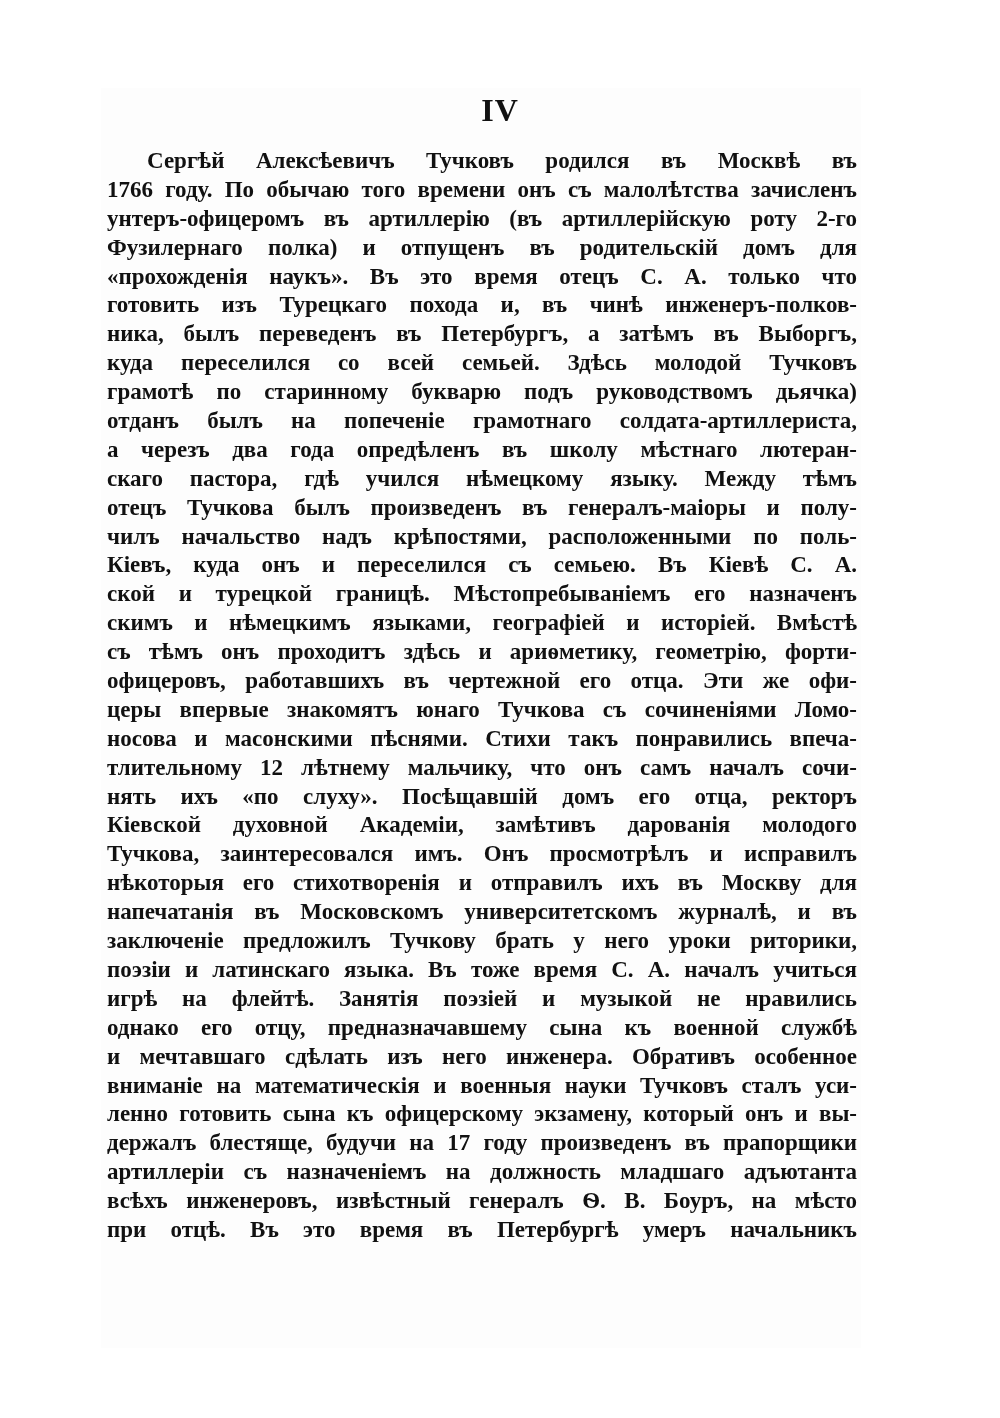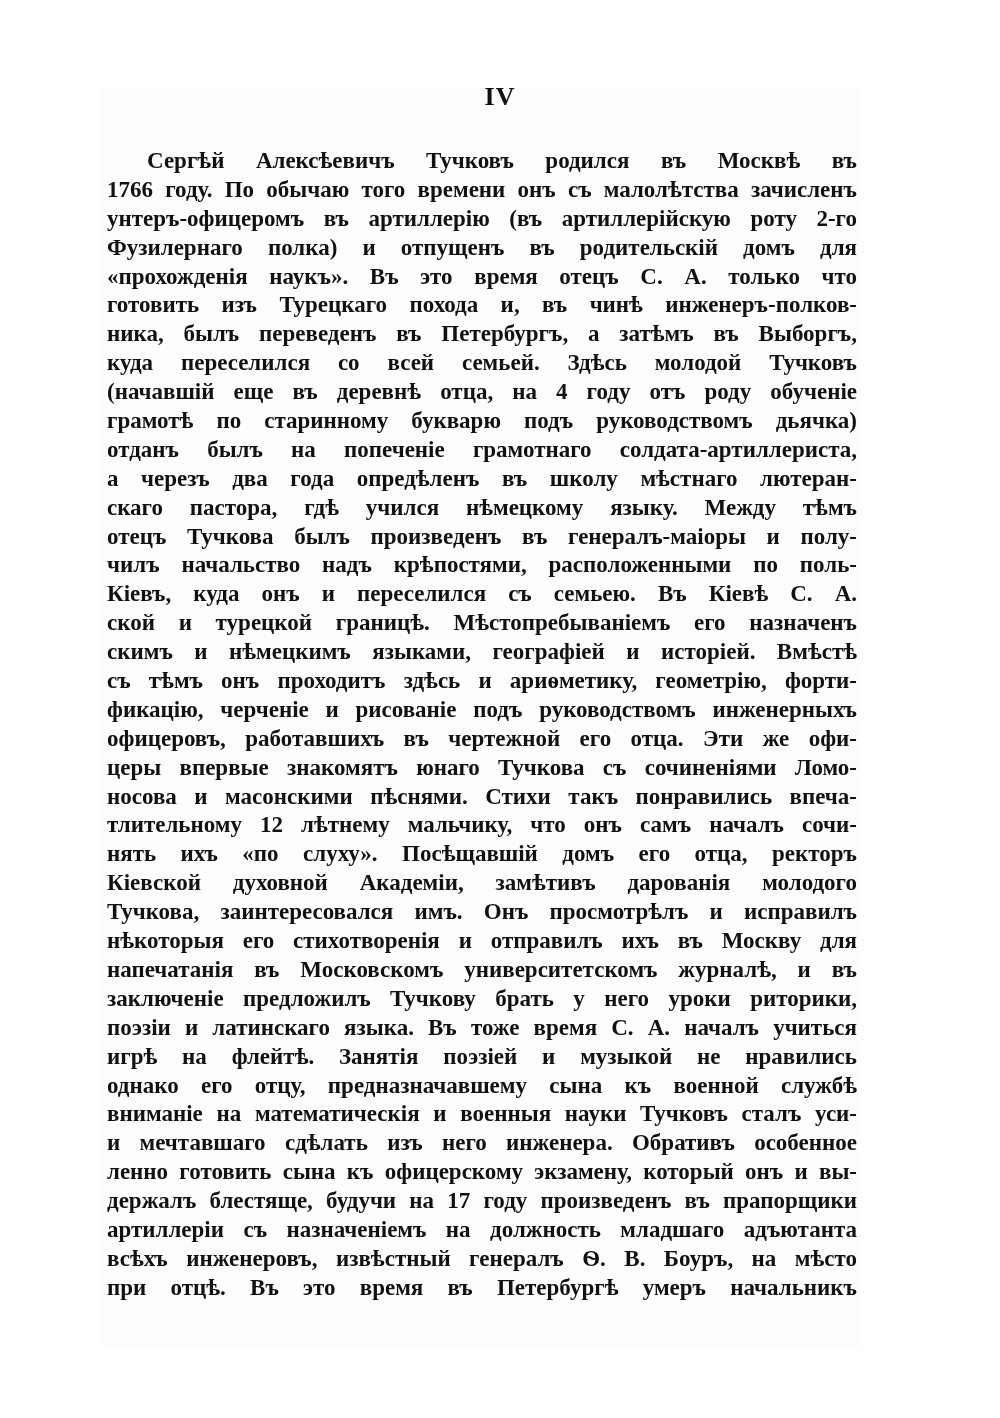--- a/index.html
+++ b/index.html
@@ -20,25 +20,25 @@
       left: 101px;
       top: 88px;
       width: 760px;
       height: 1260px;
       background: #fdfdfd;
     }
     .page-number {
       position: absolute;
       left: 0;
       width: 1000px;
-      top: 82px;
+      top: 92px;
       text-align: center;
       font-family: "Liberation Serif", "DejaVu Serif", serif;
       font-weight: bold;
-      font-size: 26px;
+      font-size: 32px;
       letter-spacing: 1px;
       color: #111;
     }
     .text-block {
       position: absolute;
       left: 107px;
       top: 147px;
       width: 750px;
     }
     .line {
@@ -69,45 +69,43 @@
 
 <div class="text-block">
   <span class="line indent">Сергѣй Алексѣевичъ Тучковъ родился въ Москвѣ въ</span>
   <span class="line">1766 году. По обычаю того времени онъ съ малолѣтства зачисленъ</span>
   <span class="line">унтеръ-офицеромъ въ артиллерію (въ артиллерійскую роту 2-го</span>
   <span class="line">Фузилернаго полка) и отпущенъ въ родительскій домъ для</span>
   <span class="line">«прохожденія наукъ». Въ это время отецъ С. А. только что</span>
   <span class="line">готовить изъ Турецкаго похода и, въ чинѣ инженеръ-полков-</span>
   <span class="line">ника, былъ переведенъ въ Петербургъ, а затѣмъ въ Выборгъ,</span>
   <span class="line">куда переселился со всей семьей. Здѣсь молодой Тучковъ</span>
-  <span class="line">(начавшій еще въ деревнѣ отца, на 4 году отъ роду обученіе</span>
   <span class="line">грамотѣ по старинному букварю подъ руководствомъ дьячка)</span>
   <span class="line">отданъ былъ на попеченіе грамотнаго солдата-артиллериста,</span>
   <span class="line">а черезъ два года опредѣленъ въ школу мѣстнаго лютеран-</span>
   <span class="line">скаго пастора, гдѣ учился нѣмецкому языку. Между тѣмъ</span>
   <span class="line">отецъ Тучкова былъ произведенъ въ генералъ-маіоры и полу-</span>
   <span class="line">чилъ начальство надъ крѣпостями, расположенными по поль-</span>
   <span class="line">Кіевъ, куда онъ и переселился съ семьею. Въ Кіевѣ С. А.</span>
   <span class="line">ской и турецкой границѣ. Мѣстопребываніемъ его назначенъ</span>
   <span class="line">скимъ и нѣмецкимъ языками, географіей и исторіей. Вмѣстѣ</span>
   <span class="line">съ тѣмъ онъ проходитъ здѣсь и ариѳметику, геометрію, форти-</span>
-  <span class="line">фикацію, черченіе и рисованіе подъ руководствомъ инженерныхъ</span>
   <span class="line">офицеровъ, работавшихъ въ чертежной его отца. Эти же офи-</span>
   <span class="line">церы впервые знакомятъ юнаго Тучкова съ сочиненіями Ломо-</span>
   <span class="line">носова и масонскими пѣснями. Стихи такъ понравились впеча-</span>
   <span class="line">тлительному 12 лѣтнему мальчику, что онъ самъ началъ сочи-</span>
   <span class="line">нять ихъ «по слуху». Посѣщавшій домъ его отца, ректоръ</span>
   <span class="line">Кіевской духовной Академіи, замѣтивъ дарованія молодого</span>
   <span class="line">Тучкова, заинтересовался имъ. Онъ просмотрѣлъ и исправилъ</span>
   <span class="line">нѣкоторыя его стихотворенія и отправилъ ихъ въ Москву для</span>
   <span class="line">напечатанія въ Московскомъ университетскомъ журналѣ, и въ</span>
   <span class="line">заключеніе предложилъ Тучкову брать у него уроки риторики,</span>
   <span class="line">поэзіи и латинскаго языка. Въ тоже время С. А. началъ учиться</span>
   <span class="line">игрѣ на флейтѣ. Занятія поэзіей и музыкой не нравились</span>
   <span class="line">однако его отцу, предназначавшему сына къ военной службѣ</span>
+  <span class="line">и мечтавшаго сдѣлать изъ него инженера. Обративъ особенное</span>
   <span class="line">вниманіе на математическія и военныя науки Тучковъ сталъ уси-</span>
-  <span class="line">и мечтавшаго сдѣлать изъ него инженера. Обративъ особенное</span>
   <span class="line">ленно готовить сына къ офицерскому экзамену, который онъ и вы-</span>
   <span class="line">держалъ блестяще, будучи на 17 году произведенъ въ прапорщики</span>
   <span class="line">артиллеріи съ назначеніемъ на должность младшаго адъютанта</span>
   <span class="line last">всѣхъ инженеровъ, извѣстный генералъ Ѳ. В. Боуръ, на мѣсто</span>
   <span class="line">при отцѣ. Въ это время въ Петербургѣ умеръ начальникъ</span>
 </div>
 
 </body></html>

